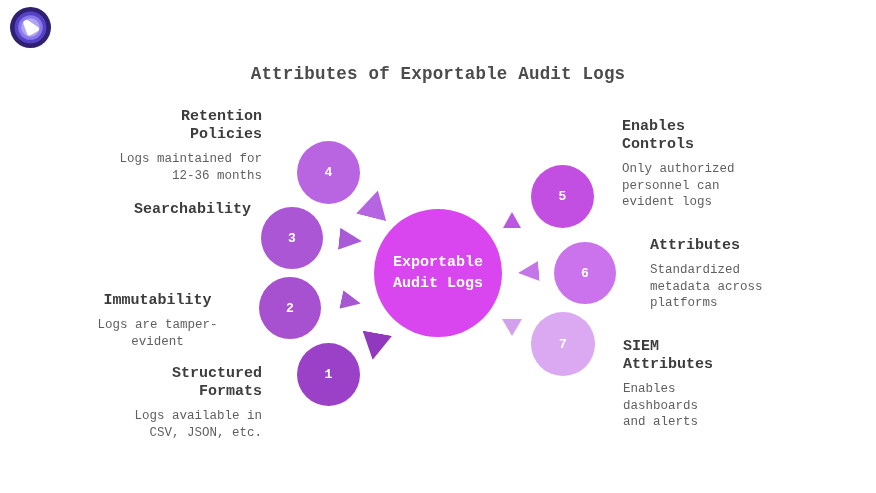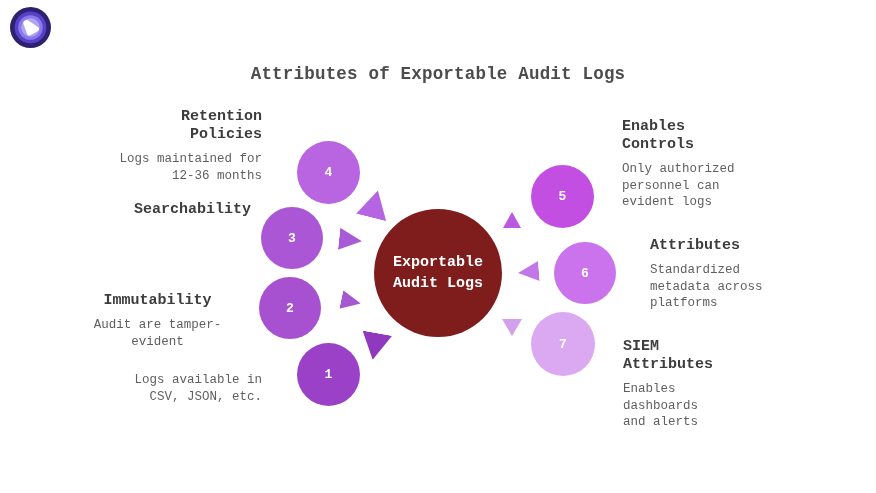--- a/index.html
+++ b/index.html
@@ -71,21 +71,21 @@
   <svg class="logo" viewBox="0 0 40 40">
     <circle cx="20" cy="20" r="20" style="fill: rgb(47, 32, 112);"></circle>
     <circle cx="20" cy="20" r="15.5" style="fill: rgb(86, 66, 200);"></circle>
     <circle cx="20" cy="20" r="12" style="fill: rgb(138, 121, 234);"></circle>
     <circle cx="20" cy="20" r="9" style="fill: rgb(179, 165, 244);"></circle>
     <path d="M14.5 13.2 C13 13.9 12.6 15.2 13.2 16.8 L16.6 26 C17.3 27.8 18.8 28.3 20.4 27.4 L27.2 23.5 C28.8 22.5 28.8 20.7 27.2 19.6 L18.6 13.6 C17.2 12.6 15.9 12.5 14.5 13.2 Z" style="fill: rgb(255, 255, 255);"></path>
   </svg>
 
   <div class="main-title">Attributes of Exportable Audit Logs</div>
 
-  <div class="circle c-center" style="background: #7f1d1d;">
+  <div class="circle c-center" style="background: #d946ef;">
     <div class="center-label">Exportable
 Audit Logs</div>
   </div>
 
   <div class="circle c1" style="background: rgb(154, 65, 200);">
     <span class="num">1</span>
   </div>
   <div class="circle c2" style="background: rgb(167, 81, 208);">
     <span class="num">2</span>
   </div>
@@ -117,24 +117,26 @@
     <div class="ttl">Retention
 Policies</div>
     <div class="dsc">Logs maintained for
 12-36 months</div>
   </div>
   <div class="label label-left l3">
     <div class="ttl">Searchability</div>
   </div>
   <div class="label label-left l2">
     <div class="ttl">Immutability</div>
-    <div class="dsc">Audit are tamper-
+    <div class="dsc">Logs are tamper-
 evident</div>
   </div>
   <div class="label label-left l1">
+    <div class="ttl">Structured
+Formats</div>
     <div class="dsc">Logs available in
 CSV, JSON, etc.</div>
   </div>
 
   <div class="label label-right l5">
     <div class="ttl">Enables
 Controls</div>
     <div class="dsc">Only authorized
 personnel can
 evident logs</div>

